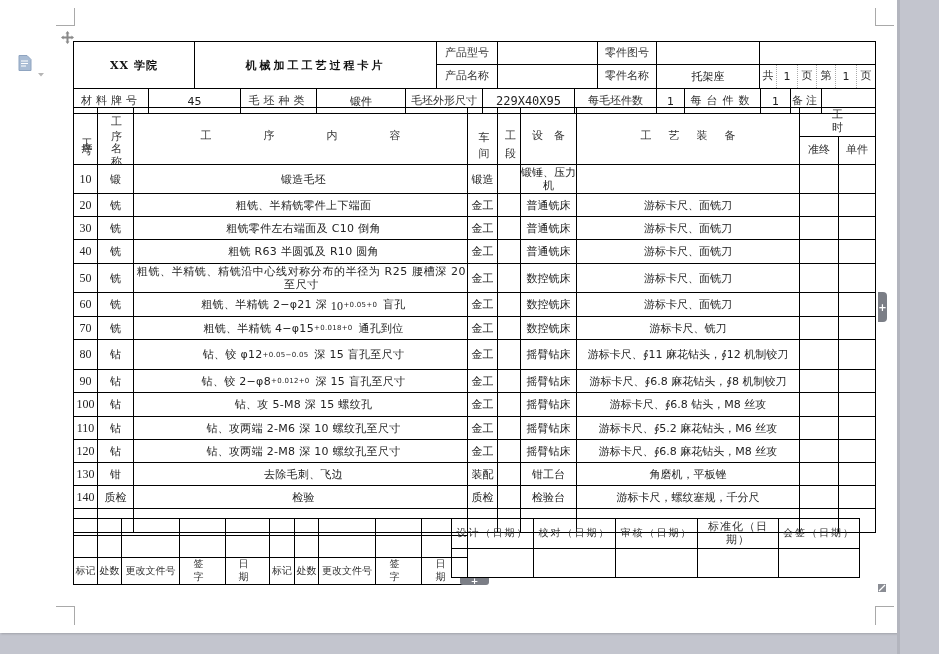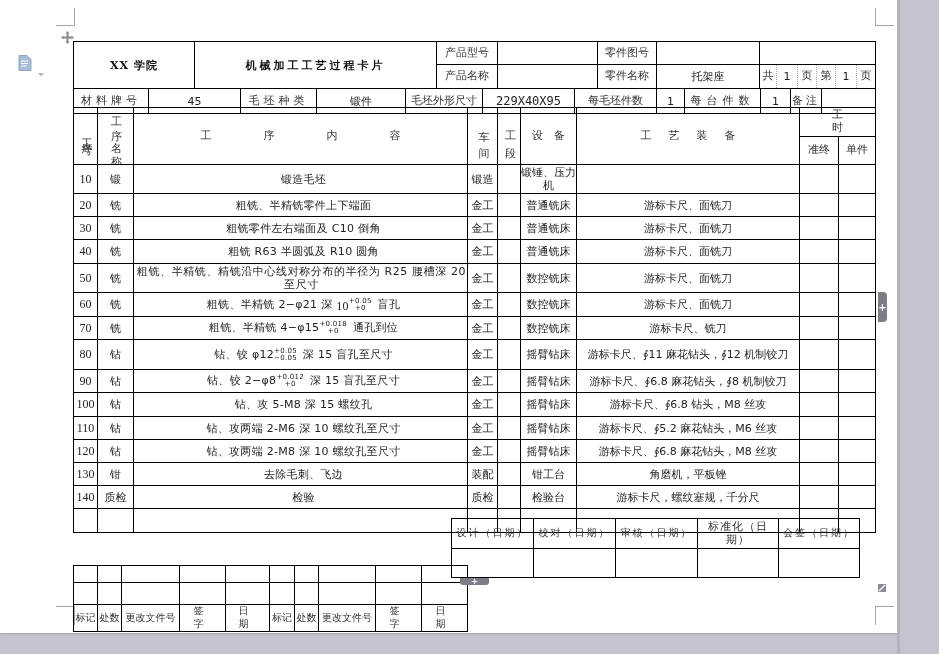--- a/index.html
+++ b/index.html
@@ -18,21 +18,21 @@
   .title { font-size:17px; font-weight:bold; letter-spacing:3px; font-family:"DejaVu Serif", serif; color:#111; }
   .val-big { font-size:13px; }
   .pages { padding:0 !important; }
   .pg { display:flex; height:100%; width:100%; }
   .pg span { display:flex; align-items:center; justify-content:center; border-left:1px dotted #aaa; height:23px; font-size:11px; }
   .pg span:first-child { border-left:none; }
 
   .vtext { writing-mode:vertical-lr; text-orientation:upright; display:inline-block; }
   .num { font-family:"Liberation Serif", serif; font-size:12px !important; }
   td.l { text-align:center; padding-left:6px !important; letter-spacing:0.3px; }
-  .tol { display:inline-flex; flex-direction:column; font-size:7px; line-height:7px; vertical-align:middle; margin:0 2px 0 0; }
+  .tol { display:inline-flex; flex-direction:row; font-size:7px; line-height:7px; vertical-align:middle; margin:0 2px 0 0; }
   .base { font-size:12px; font-family:"Liberation Serif", serif; position:relative; top:2px; }
 
   .icon { position:absolute; }
   .tab-plus { position:absolute; background:#7b7e86; color:#fff; font-size:10px; font-weight:bold; display:flex; align-items:center; justify-content:center; }
 </style>
 </head>
 <body>
 
 <div class="page"></div>
 <div class="page-edge"></div>
@@ -358,21 +358,21 @@
     <td></td>
     <td></td>
     <td></td>
     <td></td>
     <td></td>
     <td></td>
   </tr>
 </tbody>
   </table>
 
-<table class="grid" style="top:518px;width:394px;margin-top:47px;">
+<table class="grid" style="top:518px;width:394px;">
   <colgroup>
       <col style="width:24px">
       <col style="width:24px">
       <col style="width:58px">
       <col style="width:46px">
       <col style="width:44px">
       <col style="width:25px">
       <col style="width:24px">
       <col style="width:57px">
       <col style="width:46px">

